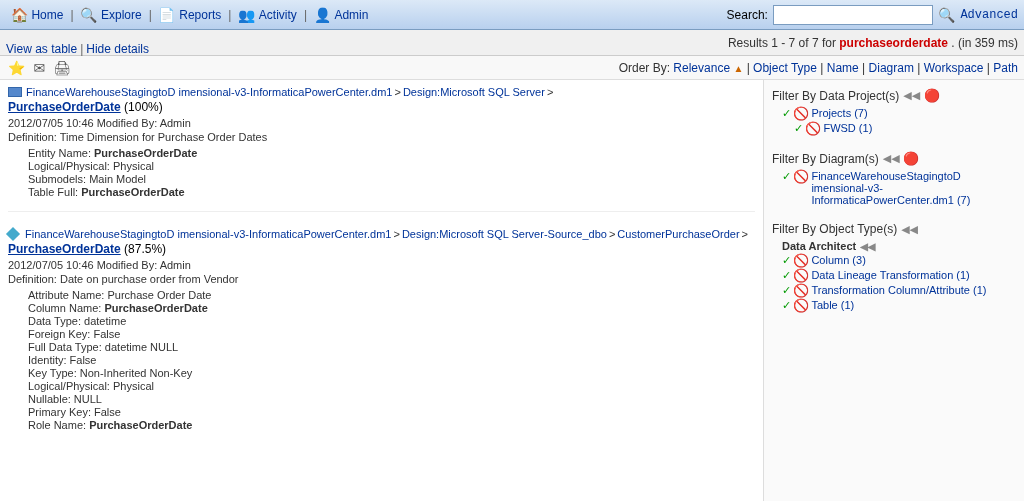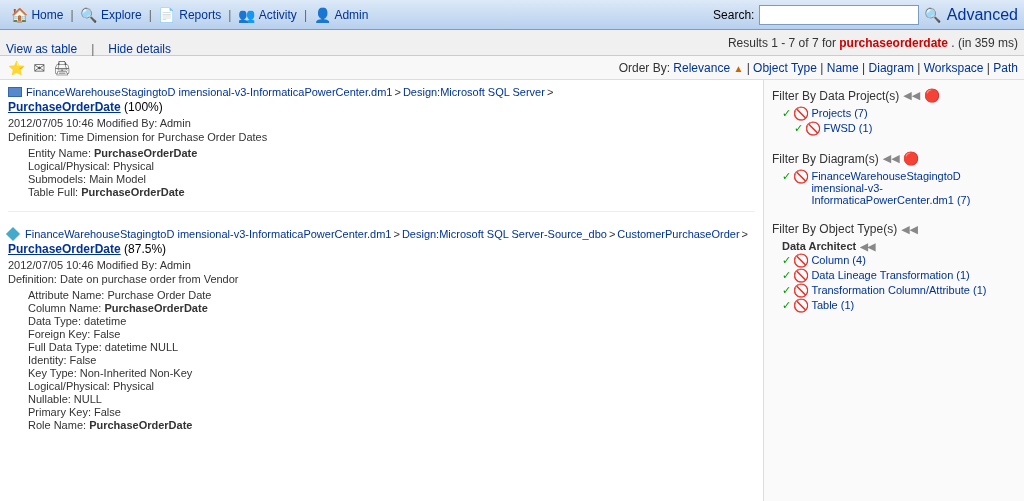--- a/index.html
+++ b/index.html
@@ -41,37 +41,38 @@
     #search-input {
       width: 160px;
       height: 20px;
       border: 1px solid #7a9cc0;
       padding: 1px 3px;
       font-size: 12px;
     }
     #advanced-link {
       color: #003399;
       text-decoration: none;
-      font-size: 16px;
-      cursor: pointer;
+      font-size: 12px;
+      cursor: pointer;
+      font-family: Liberation Mono, monospace;
     }
 
     
     #secondbar {
       background: #f0f0f0;
       border-bottom: 1px solid #ccc;
       padding: 3px 6px;
       display: flex;
       align-items: center;
       justify-content: space-between;
       height: 26px;
     }
     #secondbar .left-links {
       display: flex;
-      gap: 14px;
+      gap: 3px;
       margin-top: 12px;
     }
     #secondbar a {
       color: #003399;
       text-decoration: none;
       font-size: 12px;
       cursor: pointer;
     }
     #secondbar .sep { color: #666; }
     #secondbar .results-text { font-size: 12px; color: #333; }
@@ -381,21 +382,21 @@
         <span>Filter By Object Type(s)</span>
         <span class="ff-icon">◀◀</span>
       </div>
       <div class="sub-filter-title">
         <span>Data Architect</span>
         <span class="ff-icon">◀◀</span>
       </div>
       <div class="filter-item">
         <span class="check">✓</span>
         <span class="no">🚫</span>
-        <a>Column (4)</a>
+        <a>Column (3)</a>
       </div>
       <div class="filter-item">
         <span class="check">✓</span>
         <span class="no">🚫</span>
         <a>Data Lineage Transformation (1)</a>
       </div>
       <div class="filter-item">
         <span class="check">✓</span>
         <span class="no">🚫</span>
         <a>Transformation Column/Attribute (1)</a>

